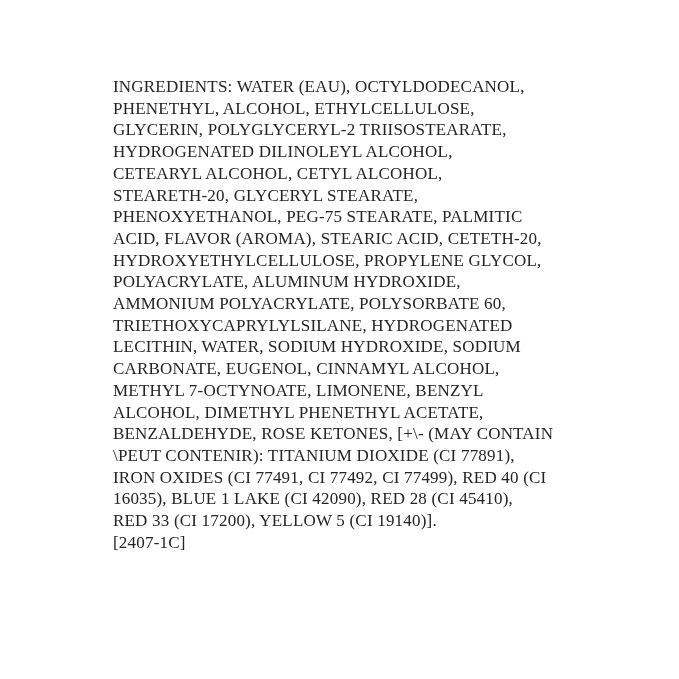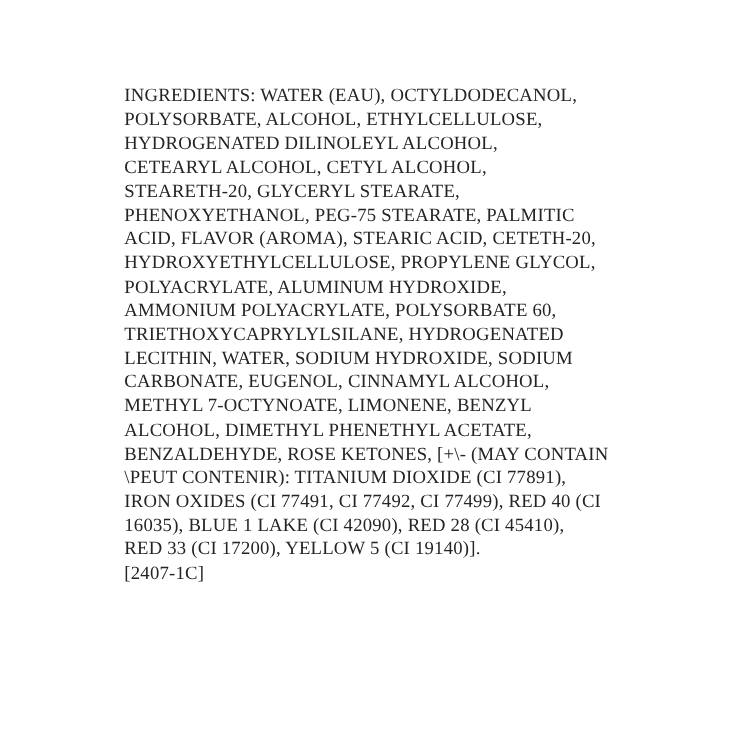--- a/index.html
+++ b/index.html
@@ -32,21 +32,22 @@
   .text-line {
     white-space: nowrap;
   }
 </style>
 </head>
 <body>
 
 <div class="page">
   <div class="ingredients-block">
     <div class="text-line">INGREDIENTS: WATER (EAU), OCTYLDODECANOL,</div>
-    <div class="text-line">POLYSORBATE, ALCOHOL, ETHYLCELLULOSE,</div>
+    <div class="text-line">PHENETHYL, ALCOHOL, ETHYLCELLULOSE,</div>
+    <div class="text-line">GLYCERIN, POLYGLYCERYL-2 TRIISOSTEARATE,</div>
     <div class="text-line">HYDROGENATED DILINOLEYL ALCOHOL,</div>
     <div class="text-line">CETEARYL ALCOHOL, CETYL ALCOHOL,</div>
     <div class="text-line">STEARETH-20, GLYCERYL STEARATE,</div>
     <div class="text-line">PHENOXYETHANOL, PEG-75 STEARATE, PALMITIC</div>
     <div class="text-line">ACID, FLAVOR (AROMA), STEARIC ACID, CETETH-20,</div>
     <div class="text-line">HYDROXYETHYLCELLULOSE, PROPYLENE GLYCOL,</div>
     <div class="text-line">POLYACRYLATE, ALUMINUM HYDROXIDE,</div>
     <div class="text-line">AMMONIUM POLYACRYLATE, POLYSORBATE 60,</div>
     <div class="text-line">TRIETHOXYCAPRYLYLSILANE, HYDROGENATED</div>
     <div class="text-line">LECITHIN, WATER, SODIUM HYDROXIDE, SODIUM</div>

